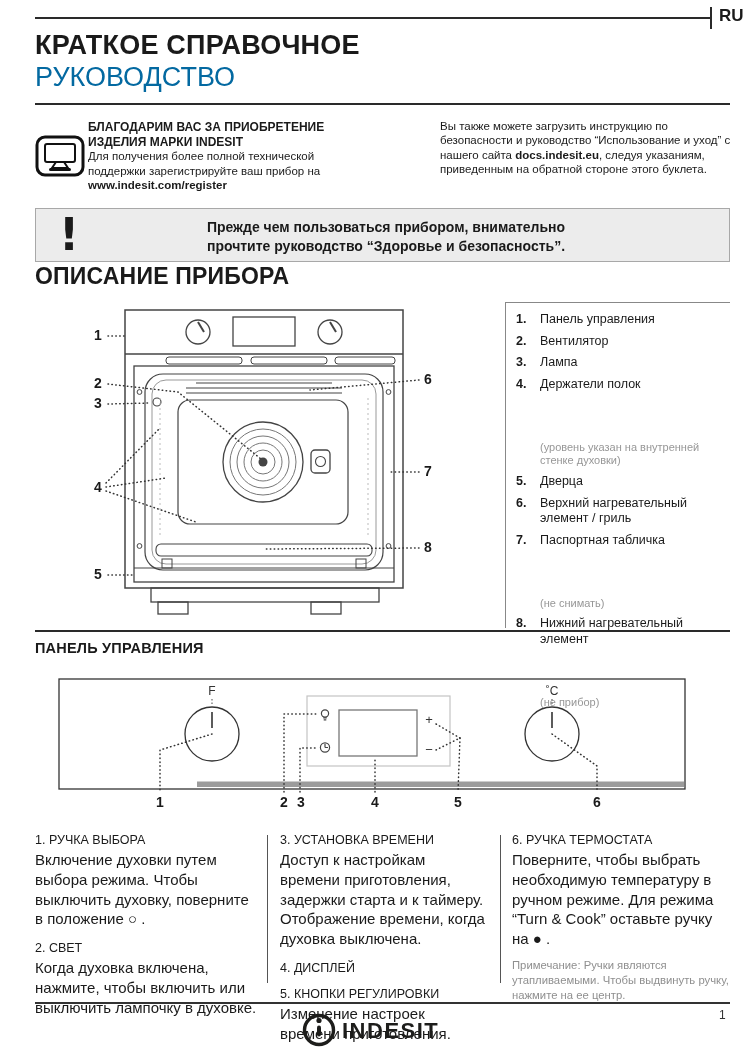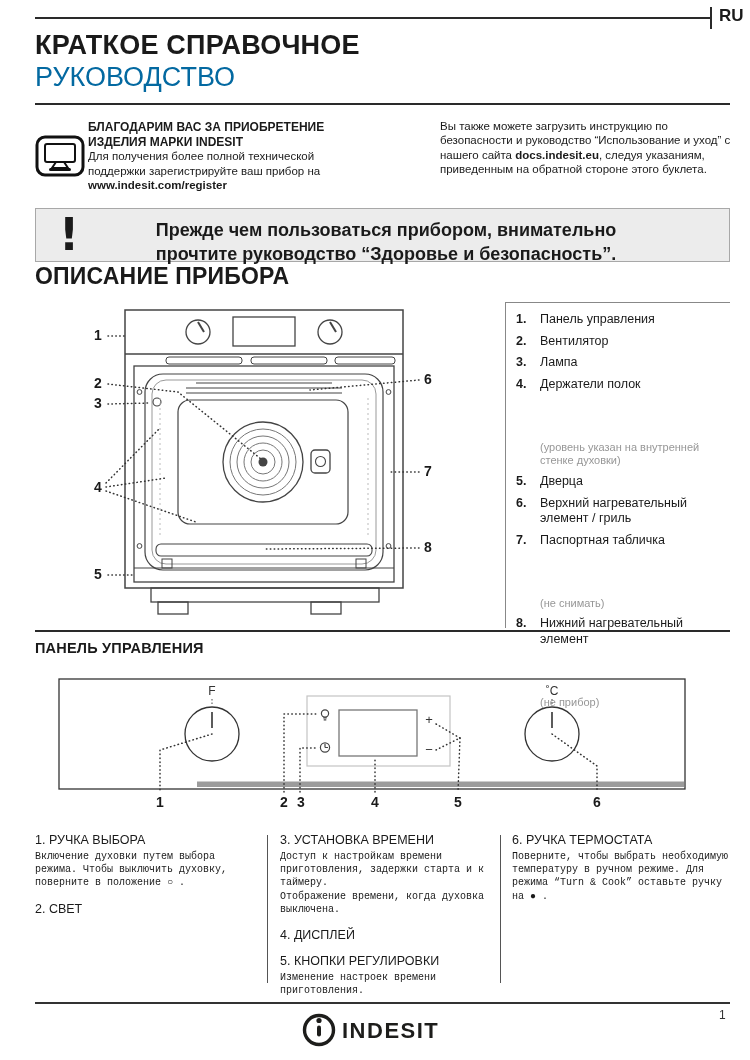--- a/index.html
+++ b/index.html
@@ -11,34 +11,34 @@
   .lang{font-weight:bold;font-size:17px;}
   .title1{font-weight:bold;font-size:27px;letter-spacing:.2px;}
   .title2{font-weight:400;font-size:27px;color:#0369a1;}
   
   .intro-bold{font-weight:bold;font-size:12px;line-height:1.22;}
   .intro-text{font-size:11.5px;line-height:1.24;}
   .b{font-weight:bold;}
   
   .warnbox{background:#ececec;border:1px solid #a8a8a8;}
   .warn-mark{font-weight:900;font-size:44px;line-height:1;font-family:"DejaVu Sans",sans-serif;}
-  .warn-text{font-weight:bold;font-size:18px;line-height:1.35;text-align:center;}
+  .warn-text{font-weight:bold;font-size:14px;line-height:1.35;text-align:center;}
   
   .h1{font-weight:bold;font-size:23px;letter-spacing:.2px;}
   .h2{font-weight:bold;font-size:14.5px;letter-spacing:.2px;}
   
   .dlist{font-size:12.5px;line-height:1.25;}
   .ditem{display:flex;margin-bottom:6px;}
   .dnum{font-weight:bold;width:24px;flex:0 0 24px;}
   .dnote{color:#979797;font-size:11px;line-height:1.25;margin-top:48px;}
   .dnote:empty{display:none;}
   
   .col-title{font-weight:normal;font-size:12.5px;margin:12px 0 3px 0;}
   .col-title.first{margin-top:0;}
-  .col-text{font-size:10px;line-height:1.32;font-family:Liberation Mono, monospace;}
+  .col-text{font-size:15px;line-height:1.32;}
   .col-text:empty{display:none;}
   .col-note{font-size:11.3px;line-height:1.32;color:#8f8f8f;margin-top:9px;}
   .vline{background:#555;width:1px;}
   
   .pageno{font-size:12px;color:#333;}
   svg text{font-family:"Liberation Sans",sans-serif;}
   .callout{font-weight:bold;font-size:14px;fill:#1a1a1a;}
   .panel-sym{font-size:13px;fill:#333;}
 </style>
 </head>
@@ -229,35 +229,37 @@
         <text class="callout" x="406" y="139">5</text>
         <text class="callout" x="545" y="139">6</text>
       </g>
     </svg>
   </div>
 
   <div class="abs" style="left:35px;top:833px;width:222px;">
     <div class="col-title first">1. РУЧКА ВЫБОРА</div>
     <div class="col-text">Включение духовки путем выбора режима. Чтобы выключить духовку, поверните в положение ○ .</div>
     <div class="col-title">2. СВЕТ</div>
+    <div class="col-text">Когда духовка включена, нажмите, чтобы включить или выключить лампочку в духовке.</div>
   </div>
   <div class="abs vline" style="left:267px;top:835px;height:148px;"></div>
   <div class="abs" style="left:280px;top:833px;width:208px;">
     <div class="col-title first">3. УСТАНОВКА ВРЕМЕНИ</div>
     <div class="col-text">Доступ к настройкам времени приготовления, задержки старта и к таймеру.</div>
     <div class="col-text">Отображение времени, когда духовка выключена.</div>
     <div class="col-title">4. ДИСПЛЕЙ</div>
 
     <div class="col-title">5. КНОПКИ РЕГУЛИРОВКИ</div>
     <div class="col-text">Изменение настроек времени приготовления.</div>
   </div>
   <div class="abs vline" style="left:500px;top:835px;height:148px;"></div>
   <div class="abs" style="left:512px;top:833px;width:218px;">
     <div class="col-title first">6. РУЧКА ТЕРМОСТАТА</div>
     <div class="col-text">Поверните, чтобы выбрать необходимую температуру в ручном режиме. Для режима “Turn &amp; Cook” оставьте ручку на ● .</div>
+    <div class="col-note">Примечание: Ручки являются утапливаемыми. Чтобы выдвинуть ручку, нажмите на ее центр.</div>
   </div>
 
   <div class="abs" style="left:35px;top:1002px;width:695px;height:1.5px;background:#333;"></div>
   <div class="abs" style="left:300px;top:1008px;">
     <svg width="170" height="42" viewBox="0 0 170 42">
       <circle cx="19" cy="22" r="14.5" fill="none" stroke="#1d1d1b" stroke-width="3.4"></circle>
       <circle cx="19" cy="12.5" r="2.6" fill="#1d1d1b"></circle>
       <rect x="17" y="17.5" width="4" height="11" rx="2" fill="#1d1d1b"></rect>
       <text x="42" y="30" font-size="22" font-weight="bold" letter-spacing="1.5" fill="#1d1d1b">INDESIT</text>
     </svg>

